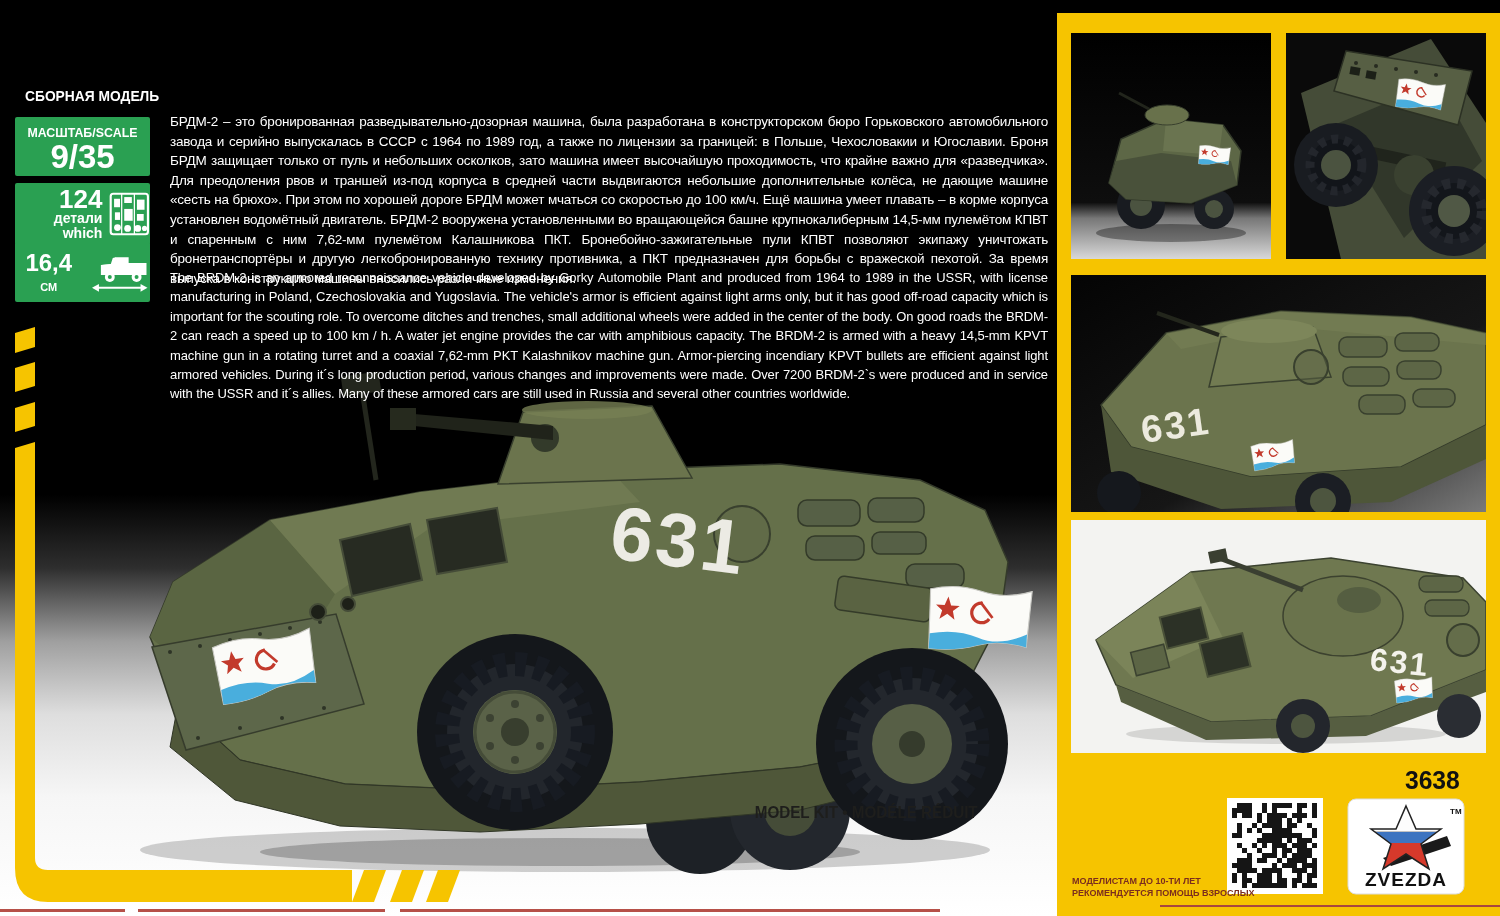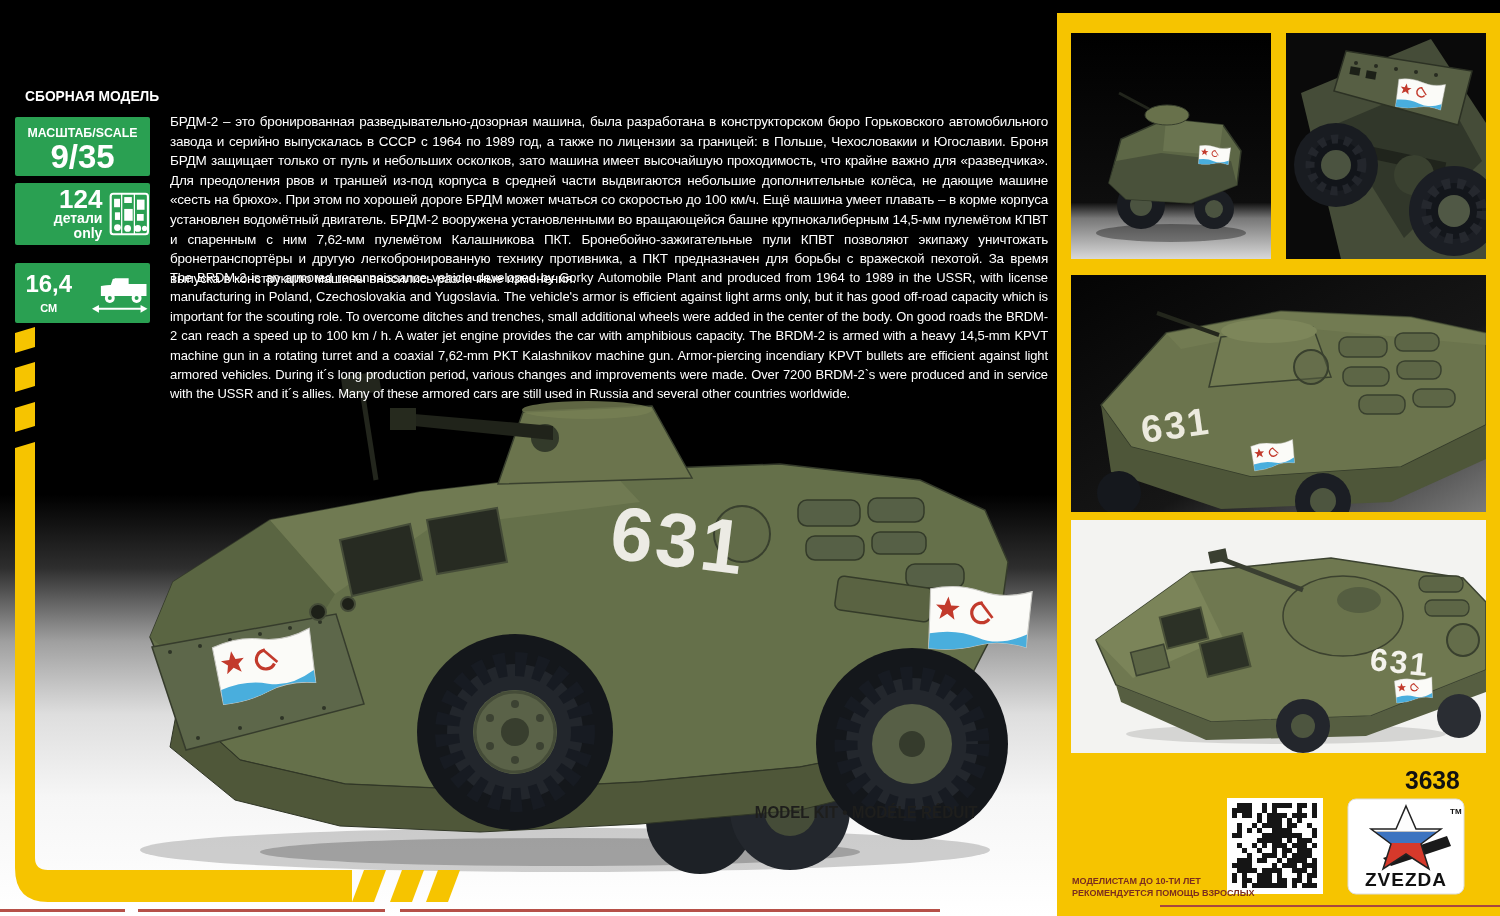--- a/index.html
+++ b/index.html
@@ -28,21 +28,21 @@
   
   .spec{left:15px;width:135px;background:var(--green);border-radius:2px;color:#fff;
     box-sizing:border-box;text-align:center;}
   .spec1{top:117px;height:59px;padding-top:8px;}
   .spec1 .l1{font-size:13px;font-weight:bold;transform:scaleX(.95);}
   .spec1 .l2{font-size:33px;font-weight:bold;line-height:33px;}
   .spec2{top:183px;height:62px;display:flex;align-items:center;justify-content:center;gap:7px;}
   .spec2 .nums{text-align:right;line-height:15px;}
   .spec2 .n1{font-size:26px;font-weight:bold;line-height:24px;margin-left:44px;}
   .spec2 .n2{font-size:14px;font-weight:bold;}
-  .spec3{top:263px;height:60px;display:flex;align-items:center;justify-content:center;gap:6px;}
+  .spec3{top:242px;height:60px;display:flex;align-items:center;justify-content:center;gap:6px;}
   .spec3 .len{font-size:24px;font-weight:bold;}
   .spec3 .unit{font-size:11px;font-weight:bold;}
 
   
   .desc{left:170px;width:878px;color:#fff;text-align:justify;}
   .desc-ru{top:112px;font-size:13.5px;line-height:19.6px;letter-spacing:-0.2px;}
   .desc-en{top:268px;font-size:13px;line-height:19.4px;letter-spacing:-0.1px;}
 
   
   .right-col{left:1057px;top:13px;width:443px;height:903px;background:var(--yellow);}
@@ -196,21 +196,21 @@
   <div class="abs model-type">СБОРНАЯ МОДЕЛЬ</div>
 
   <div class="abs spec spec1">
     <div class="l1">МАСШТАБ/SCALE</div>
     <div class="l2">9/35</div>
   </div>
   <div class="abs spec spec2">
     <div class="nums">
       <div class="n1">124</div>
       <div class="n2">детали</div>
-      <div class="n2">only</div>
+      <div class="n2">which</div>
     </div>
     <svg width="48" height="52" viewBox="0 0 48 52">
       <rect x="2" y="2" width="44" height="48" rx="3" fill="none" stroke="#fff" stroke-width="2.5"></rect>
       <line x1="15" y1="2" x2="15" y2="50" stroke="#fff" stroke-width="1.5"></line>
       <line x1="30" y1="2" x2="30" y2="50" stroke="#fff" stroke-width="1.5"></line>
       <rect x="6" y="8" width="7" height="10" fill="#fff"></rect>
         <rect x="18" y="6" width="9" height="7" fill="#fff"></rect>
       <rect x="33" y="9" width="9" height="12" fill="#fff"></rect>
         <rect x="7" y="24" width="6" height="9" fill="#fff"></rect>
       <rect x="18" y="20" width="10" height="14" fill="#fff"></rect>

